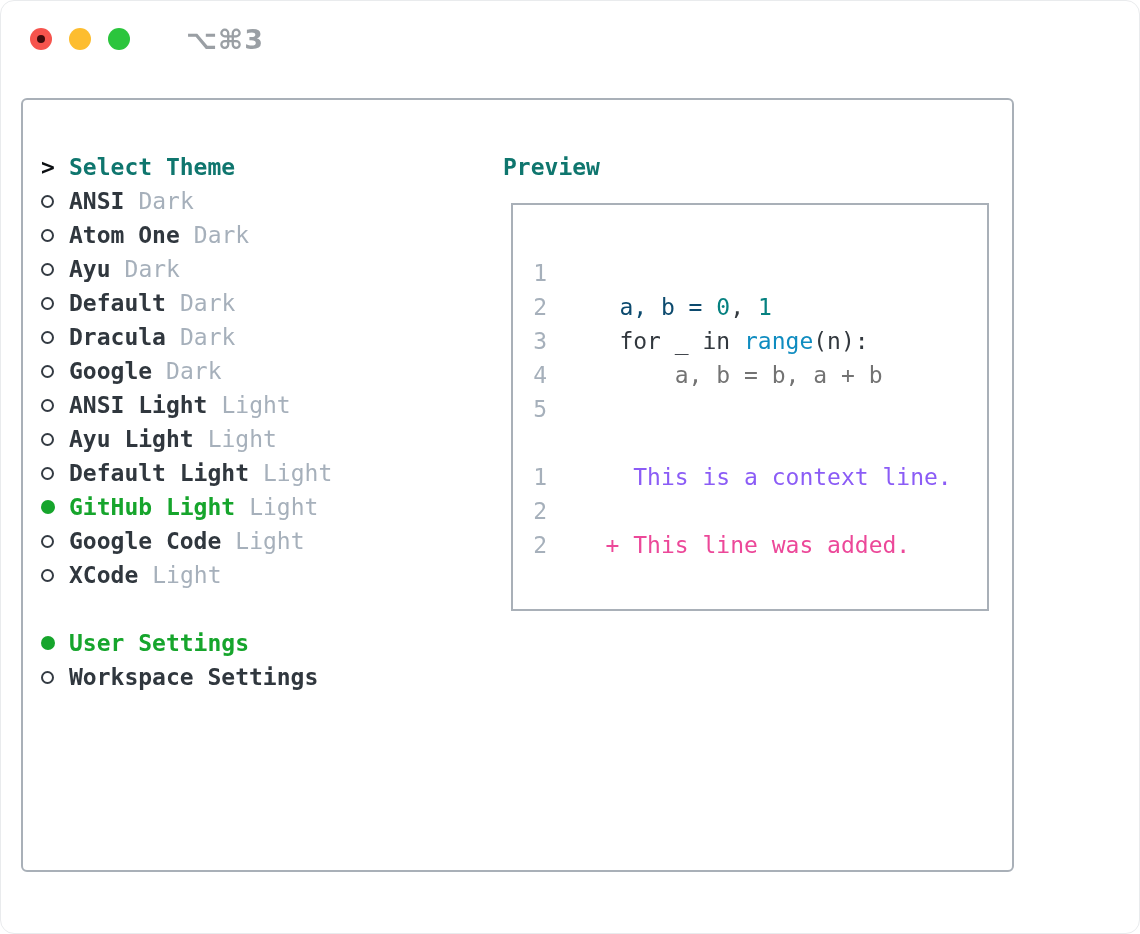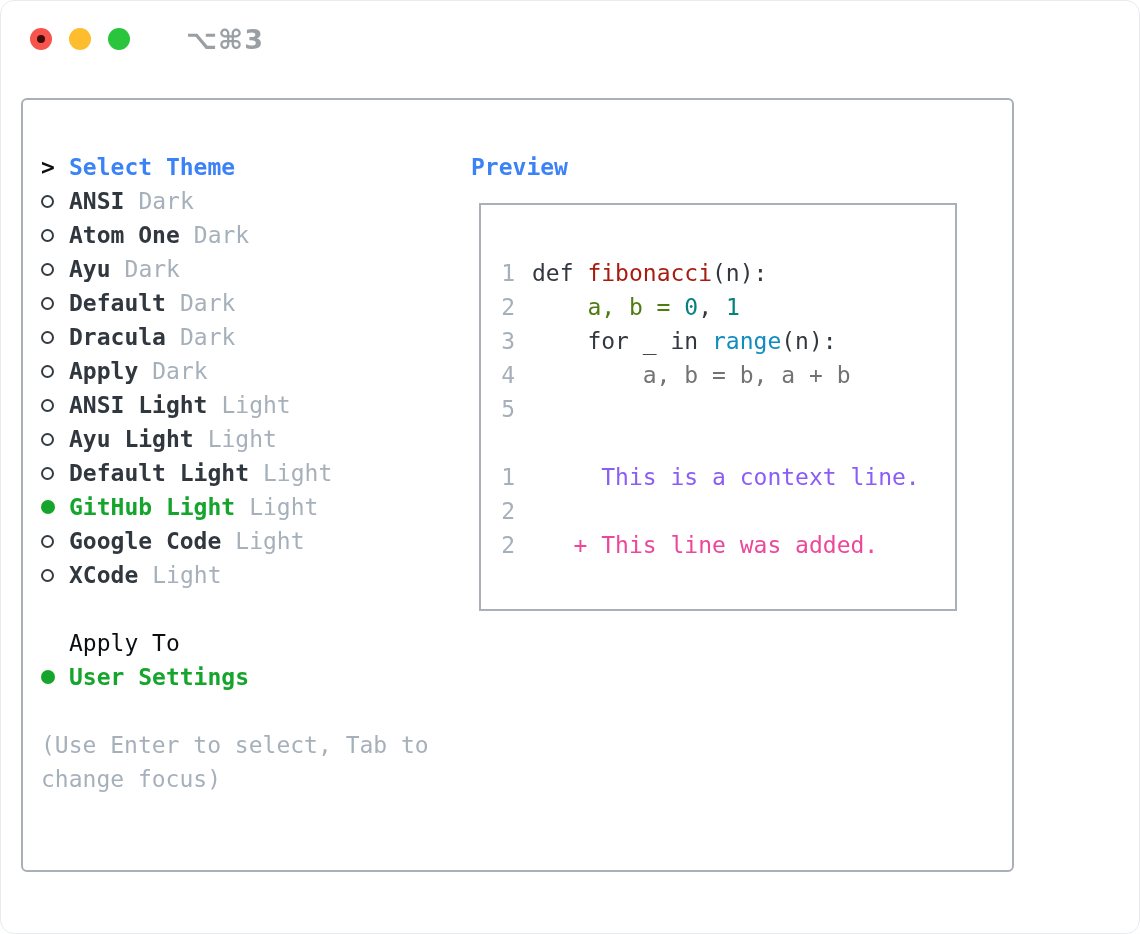--- a/index.html
+++ b/index.html
@@ -16,30 +16,30 @@
   
   .panel{position:absolute;left:20px;top:97px;width:993px;height:774px;border:2px solid #a9b0b8;
          border-radius:6px;box-sizing:border-box;padding:50px 0 0 18px;display:flex;align-items:flex-start;background:#fff;}
 
   .leftcol{width:430px;flex:none;}
   .row{height:34px;display:flex;align-items:center;font-size:23px;white-space:pre;}
   .bullet{width:28px;flex:none;display:flex;align-items:center;}
   .circle{width:13px;height:13px;border:2.5px solid #343b43;border-radius:50%;box-sizing:border-box;}
   .circle.on{width:14px;height:14px;border:none;background:#16a52c;}
   .prompt{font-weight:bold;color:#0c0f12;font-size:23px;}
-  .hdr{font-weight:bold;color:#3b82f6;}
+  .hdr{font-weight:bold;color:#0f766e;}
   .subhdr{color:#0c0f12;}
   .i-name{color:#30373e;font-weight:bold;}
   .i-var{color:#a6b0bb;margin-left:14px;}
   .sel .i-name{color:#16a52c;}
   .spacer{height:34px;}
   .hint{font-size:23px;line-height:34px;color:#a6b0bb;width:420px;}
 
   
-  .rightcol{}
+  .rightcol{margin-left:32px;}
   .pbox{margin-left:8px;margin-top:19px;width:478px;height:408px;border:2px solid #a9b0b8;box-sizing:border-box;
         padding:51px 18px 0 20px;background:#fff;}
   .cline{height:34px;display:flex;align-items:center;font-size:23px;white-space:pre;}
   .ln{width:14px;flex:none;text-align:right;color:#a6b0bb;}
   .ctext{margin-left:17px;white-space:pre;}
 </style>
 </head>
 <body>
 
 <div class="window">
@@ -82,21 +82,21 @@
     <span class="i-name">Default</span>
     <span class="i-var">Dark</span>
   </div>
           <div class="row">
     <span class="bullet"><span class="circle"></span></span>
     <span class="i-name">Dracula</span>
     <span class="i-var">Dark</span>
   </div>
           <div class="row">
     <span class="bullet"><span class="circle"></span></span>
-    <span class="i-name">Apply</span>
+    <span class="i-name">Google</span>
     <span class="i-var">Dark</span>
   </div>
           <div class="row">
     <span class="bullet"><span class="circle"></span></span>
     <span class="i-name">ANSI Light</span>
     <span class="i-var">Light</span>
   </div>
           <div class="row">
     <span class="bullet"><span class="circle"></span></span>
     <span class="i-name">Ayu Light</span>
@@ -119,50 +119,48 @@
   </div>
           <div class="row">
     <span class="bullet"><span class="circle"></span></span>
     <span class="i-name">XCode</span>
     <span class="i-var">Light</span>
   </div>
         </div>
 
       <div class="spacer"></div>
 
-      <div class="row">
-        <span class="bullet"></span>
-        <span class="subhdr">Apply To</span>
-      </div>
 
       <div id="apply-list">
           <div class="row sel">
     <span class="bullet"><span class="circle on"></span></span>
     <span class="i-name">User Settings</span>
   </div>
+          <div class="row">
+    <span class="bullet"><span class="circle"></span></span>
+    <span class="i-name">Workspace Settings</span>
+  </div>
         </div>
 
       <div class="spacer"></div>
 
-      <div class="hint">(Use Enter to select, Tab to change focus)</div>
     </div>
 
     <div class="rightcol">
       <div class="row">
         <span class="hdr">Preview</span>
       </div>
       <div class="pbox">
         <div id="preview-code">
             <div class="cline">
     <span class="ln" style="color: rgb(166, 176, 187);">1</span>
-    <span class="ctext"><span style="color: rgb(50, 56, 62);">def </span><span style="color: rgb(168, 28, 15);">fibonacci</span><span style="color: rgb(50, 56, 62);">(n):</span></span>
   </div>
             <div class="cline">
     <span class="ln" style="color: rgb(166, 176, 187);">2</span>
-    <span class="ctext"><span style="color: #4d7c0f; text-align: right;">    a, b = </span><span style="color: rgb(6, 129, 128);">0</span><span style="color: rgb(50, 56, 62);">, </span><span style="color: rgb(6, 129, 128);">1</span></span>
+    <span class="ctext"><span style="color: #0c4a6e; text-align: right;">    a, b = </span><span style="color: rgb(6, 129, 128);">0</span><span style="color: rgb(50, 56, 62);">, </span><span style="color: rgb(6, 129, 128);">1</span></span>
   </div>
             <div class="cline">
     <span class="ln" style="color: rgb(166, 176, 187);">3</span>
     <span class="ctext"><span style="color: rgb(50, 56, 62);">    for _ in </span><span style="color: rgb(15, 140, 192);">range</span><span style="color: rgb(50, 56, 62);">(n):</span></span>
   </div>
             <div class="cline">
     <span class="ln" style="color: rgb(166, 176, 187);">4</span>
     <span class="ctext"><span style="color: #737373;">        a, b = b, a + b</span></span>
   </div>
             <div class="cline">

